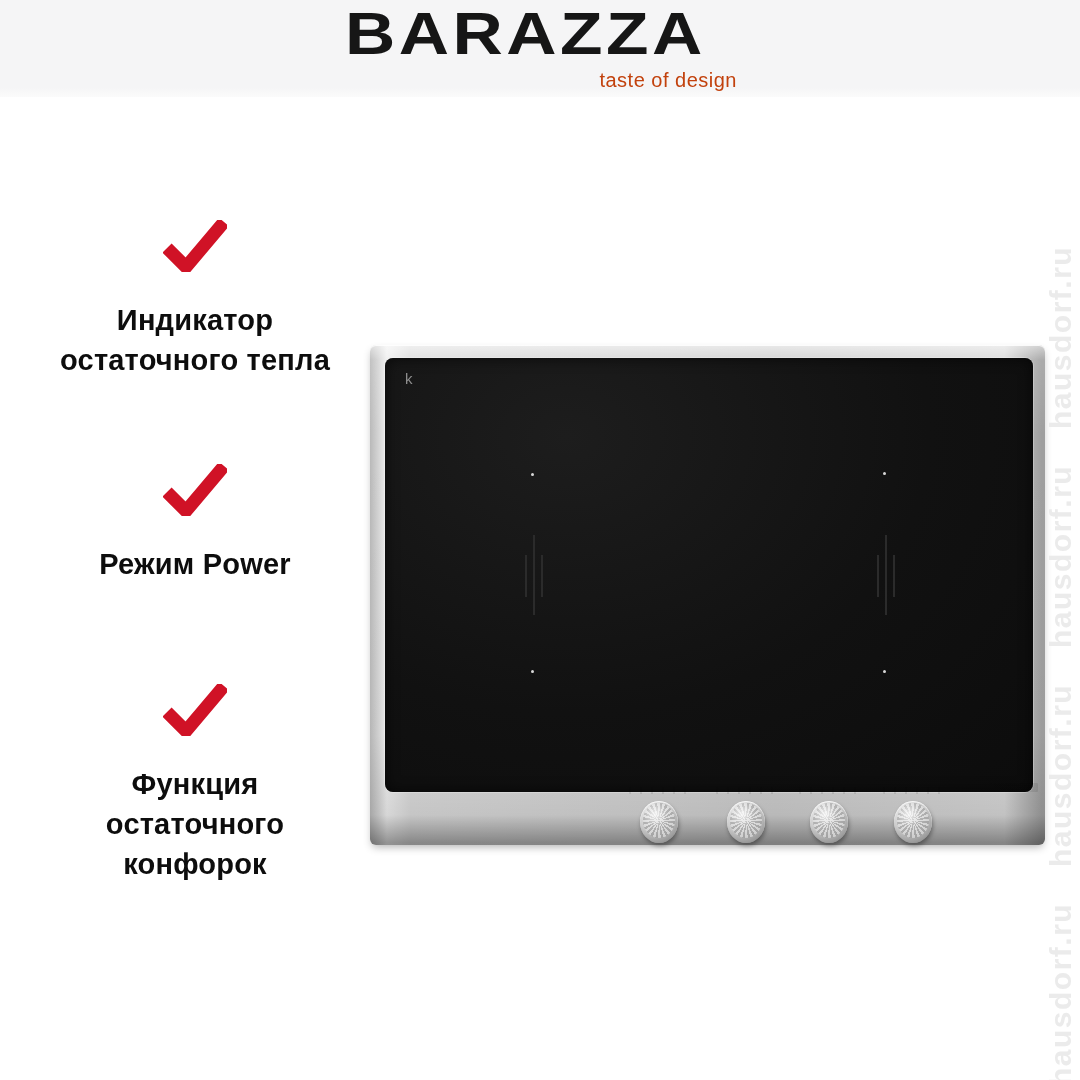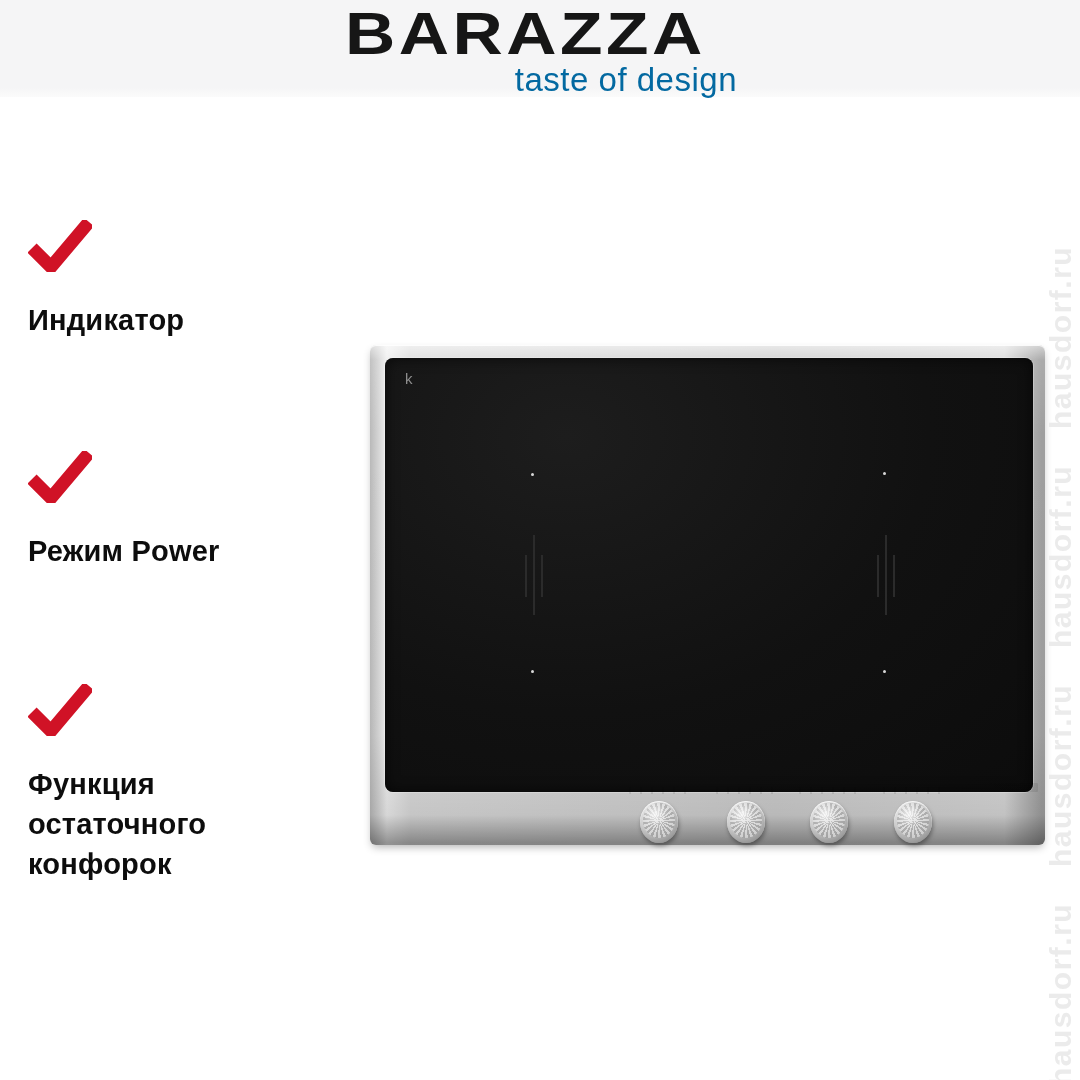--- a/index.html
+++ b/index.html
@@ -26,32 +26,32 @@
     font-size: 60px; line-height: 52px;
     font-weight: 700; color: #161616;
     letter-spacing: 3px;
     transform: scaleX(1.16);
     transform-origin: left center;
     white-space: nowrap;
   }
   .logo-tagline {
     margin-top: 6px;
     text-align: right;
-    font-size: 33px; line-height: 28px;
-    color: #0369a1; font-weight: 400;
+    font-size: 20px; line-height: 28px;
+    color: #c2410c; font-weight: 400;
     letter-spacing: 0.5px;
   }
 
   
   .feature {
     position: absolute; left: 28px; width: 334px;
-    text-align: left;
+    text-align: center;
   }
   .feature-1 { top: 220px; }
-  .feature-2 { top: 451px; }
+  .feature-2 { top: 464px; }
   .feature-3 { top: 684px; }
   .check { color: var(--accent-red, #d01226); display: inline-block; }
   .feature-text {
     margin-top: 24px;
     font-size: 29px; line-height: 40px;
     font-weight: 700; color: #0d0d0d;
     letter-spacing: 0.2px;
   }
 
   
@@ -149,20 +149,21 @@
 </div>
 
 <div class="feature feature-1">
   <span class="check">
     <svg width="64" height="52" viewBox="0 0 64 52">
       <path d="M4 28 L23 47 L61 2" fill="none" stroke="currentColor" stroke-width="13" stroke-linecap="butt" stroke-linejoin="miter"></path>
     </svg>
   </span>
   <div class="feature-text">
     <div>Индикатор</div>
+    <div>остаточного тепла</div>
   </div>
 </div>
 
 <div class="feature feature-2">
   <span class="check">
     <svg width="64" height="52" viewBox="0 0 64 52">
       <path d="M4 28 L23 47 L61 2" fill="none" stroke="currentColor" stroke-width="13" stroke-linecap="butt" stroke-linejoin="miter"></path>
     </svg>
   </span>
   <div class="feature-text">

